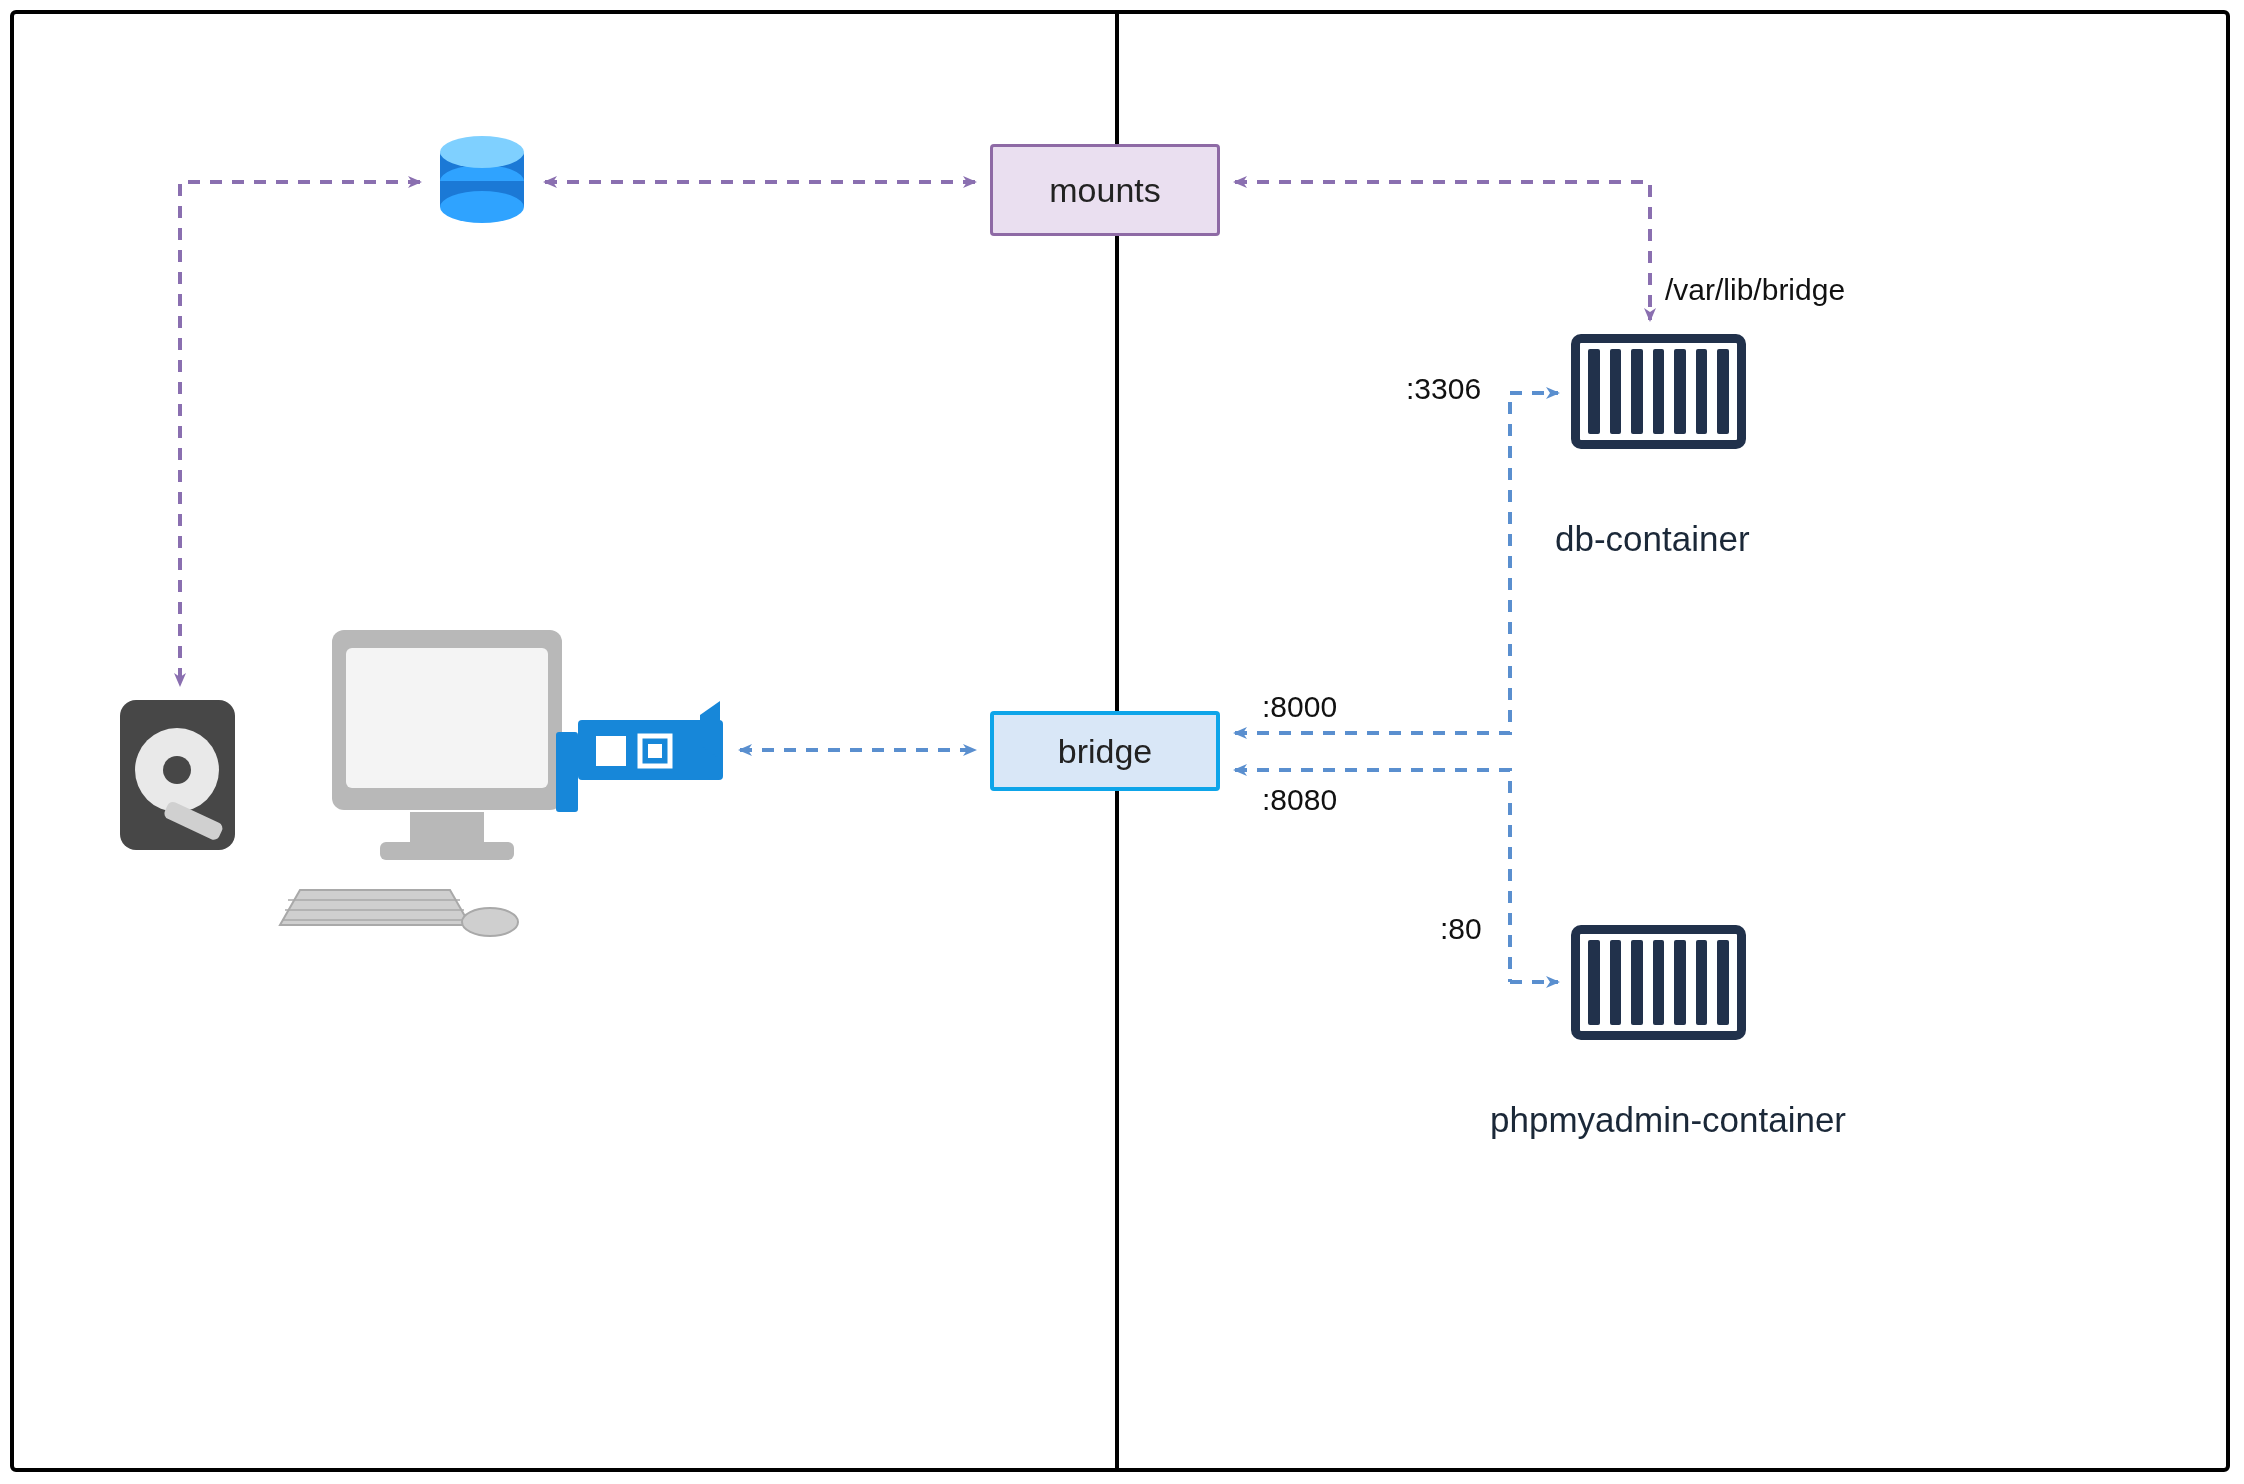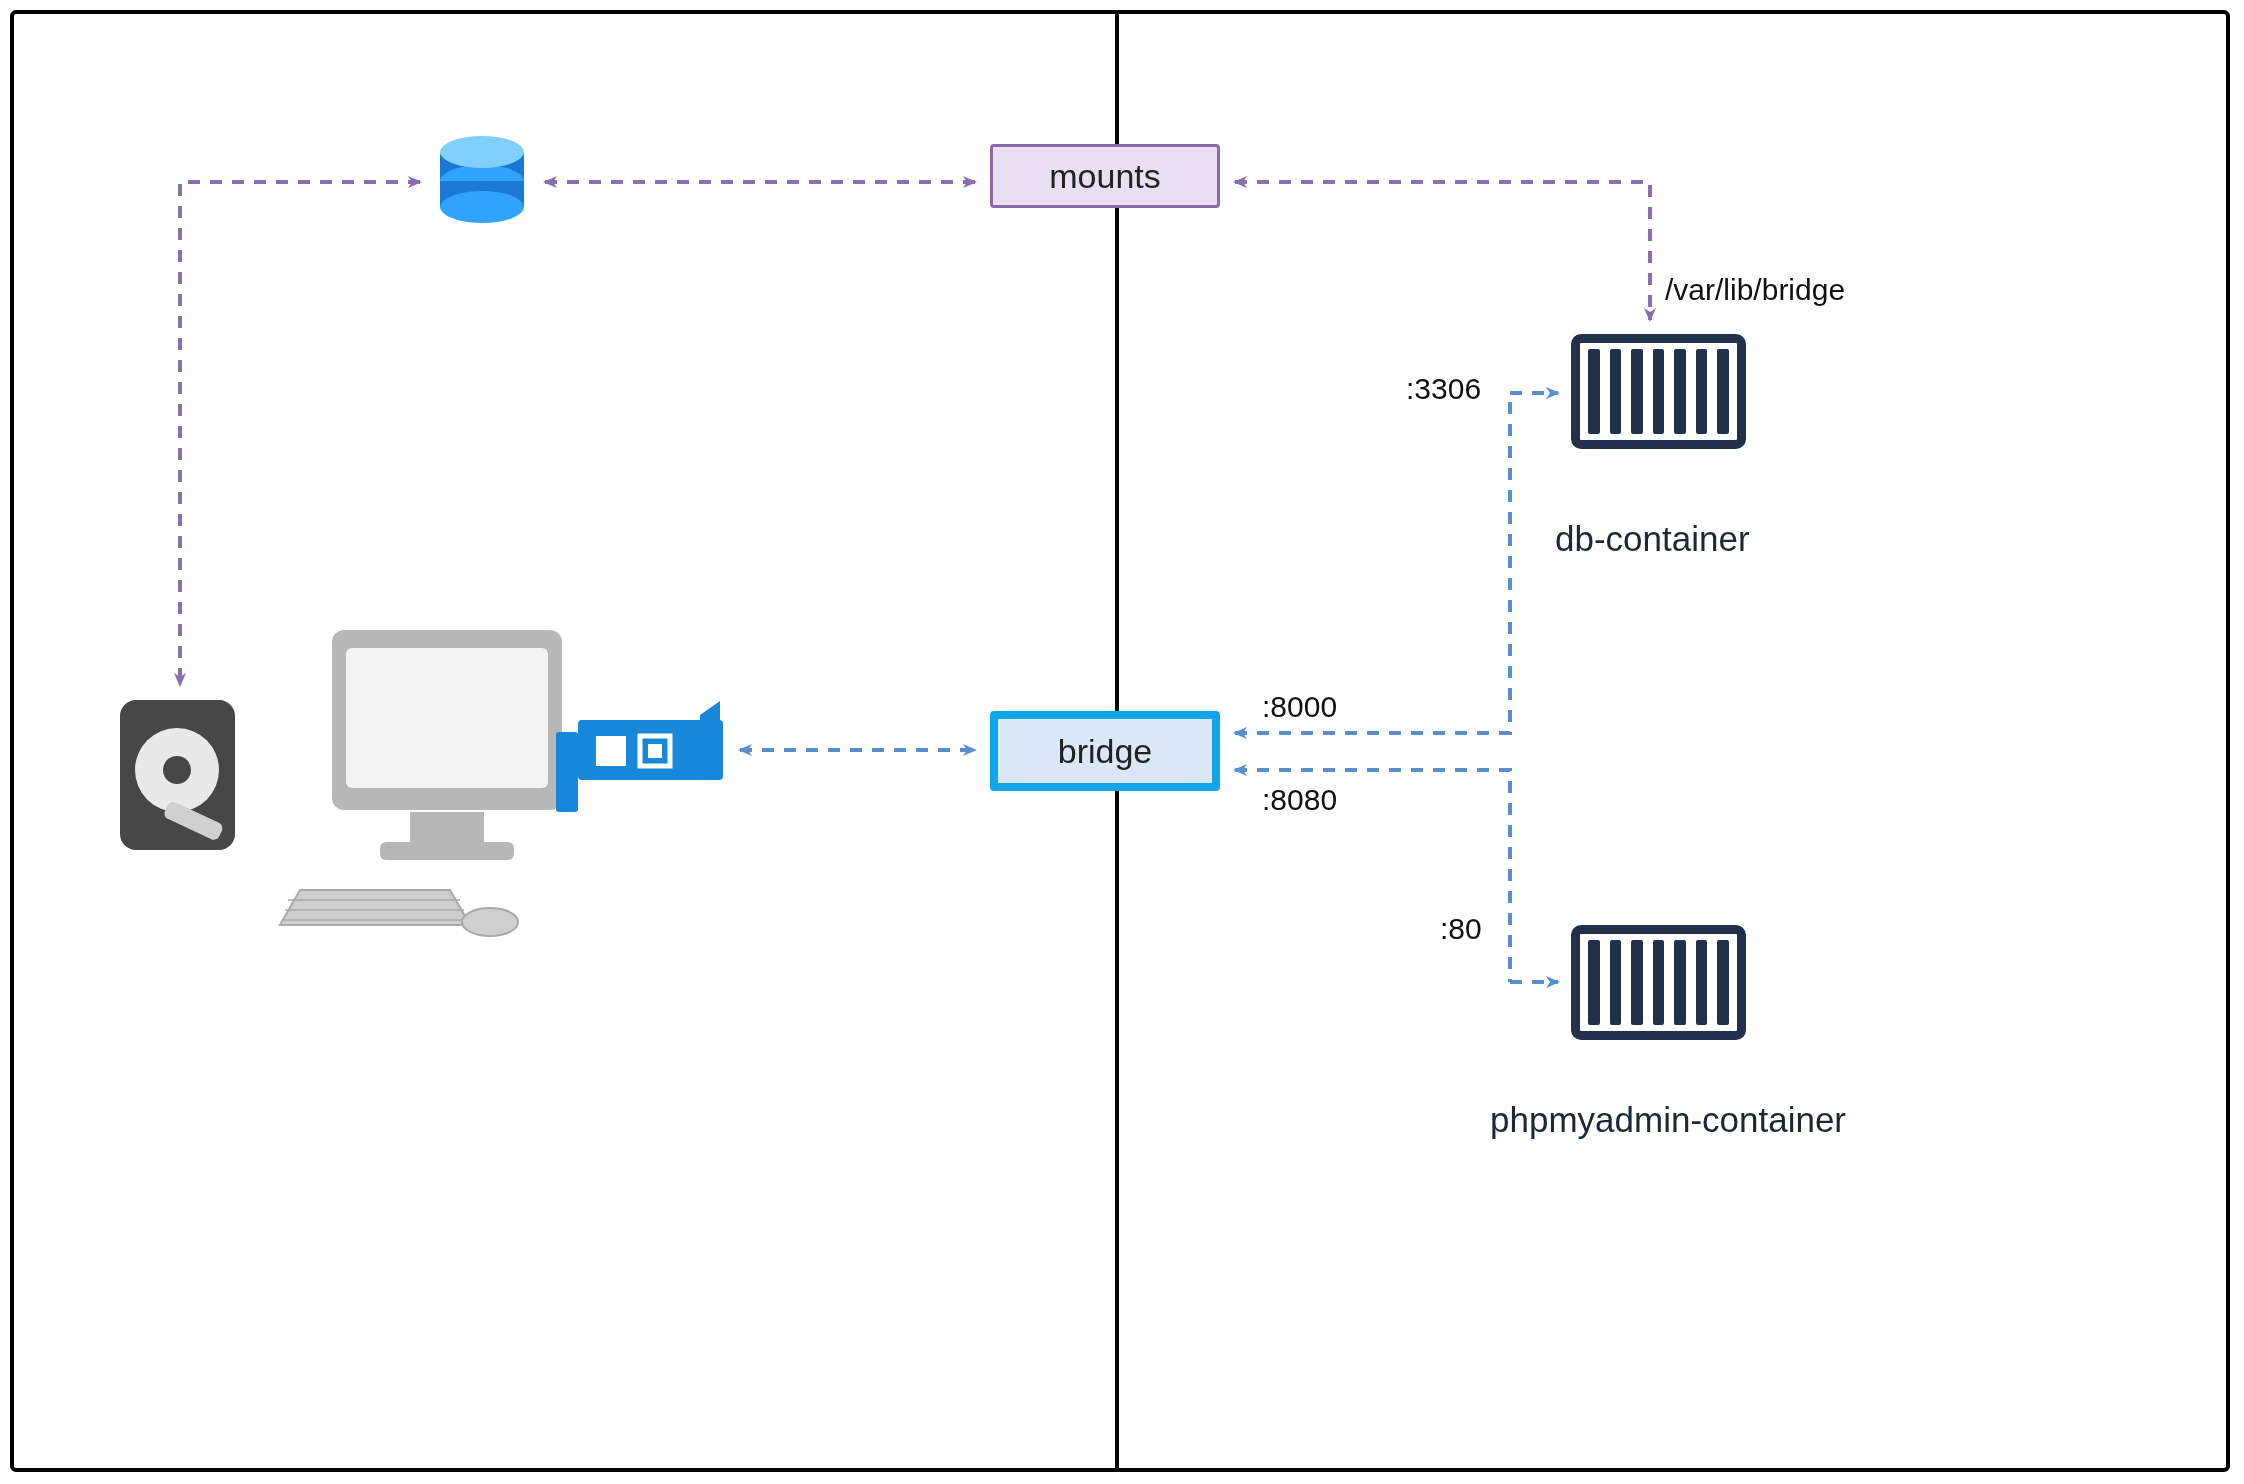--- a/index.html
+++ b/index.html
@@ -36,30 +36,30 @@
     position: absolute;
     box-sizing: border-box;
     display: flex;
     align-items: center;
     justify-content: center;
     font-size: 34px;
     border-radius: 4px;
   }
   .mounts-box {
     left: 990px; top: 144px;
-    width: 230px; height: 64px;
+    width: 230px; height: 92px;
     background: #eadff0;
     border: 3px solid #8e6aa5;
     color: #222;
   }
   .bridge-box {
     left: 990px; top: 711px;
     width: 230px; height: 80px;
     background: #d9e7f7;
-    border: 8px solid #0ea5e9;
+    border: 4px solid #0ea5e9;
     color: #222;
   }
 
   .label {
     position: absolute;
     font-size: 30px;
     color: #111;
     white-space: nowrap;
   }
   .label.big { font-size: 35px; color: #1b2838; }

